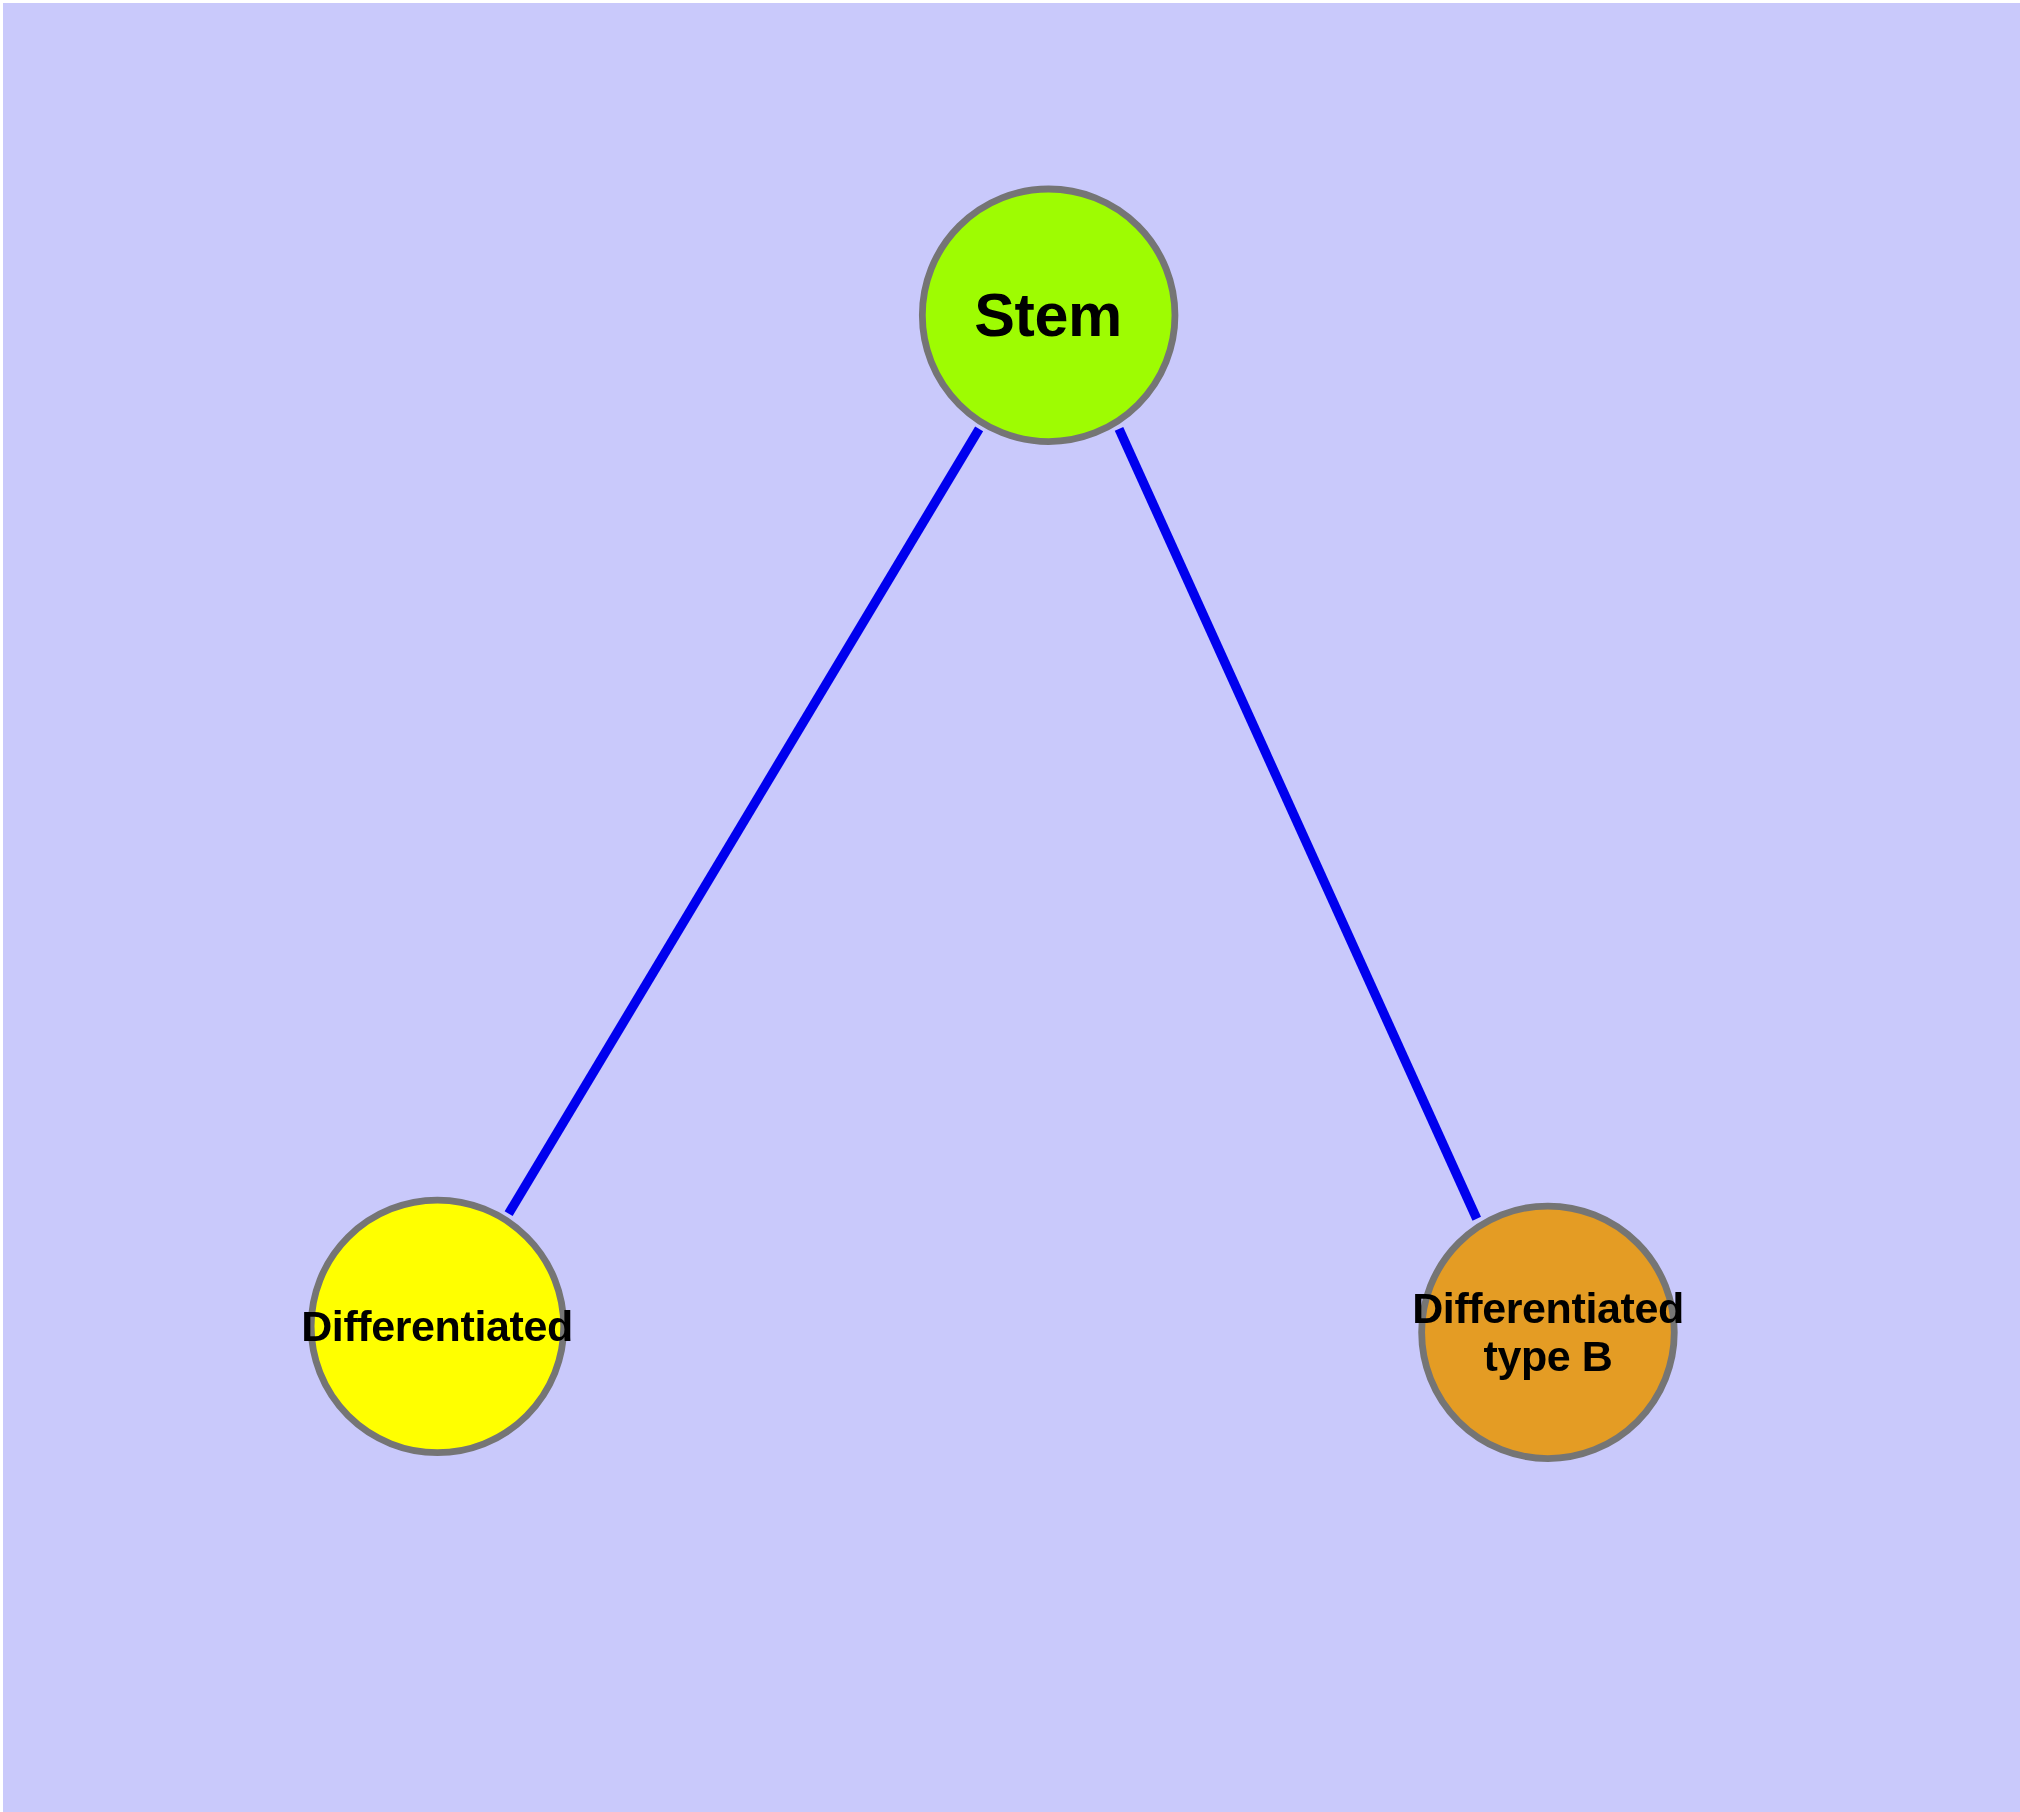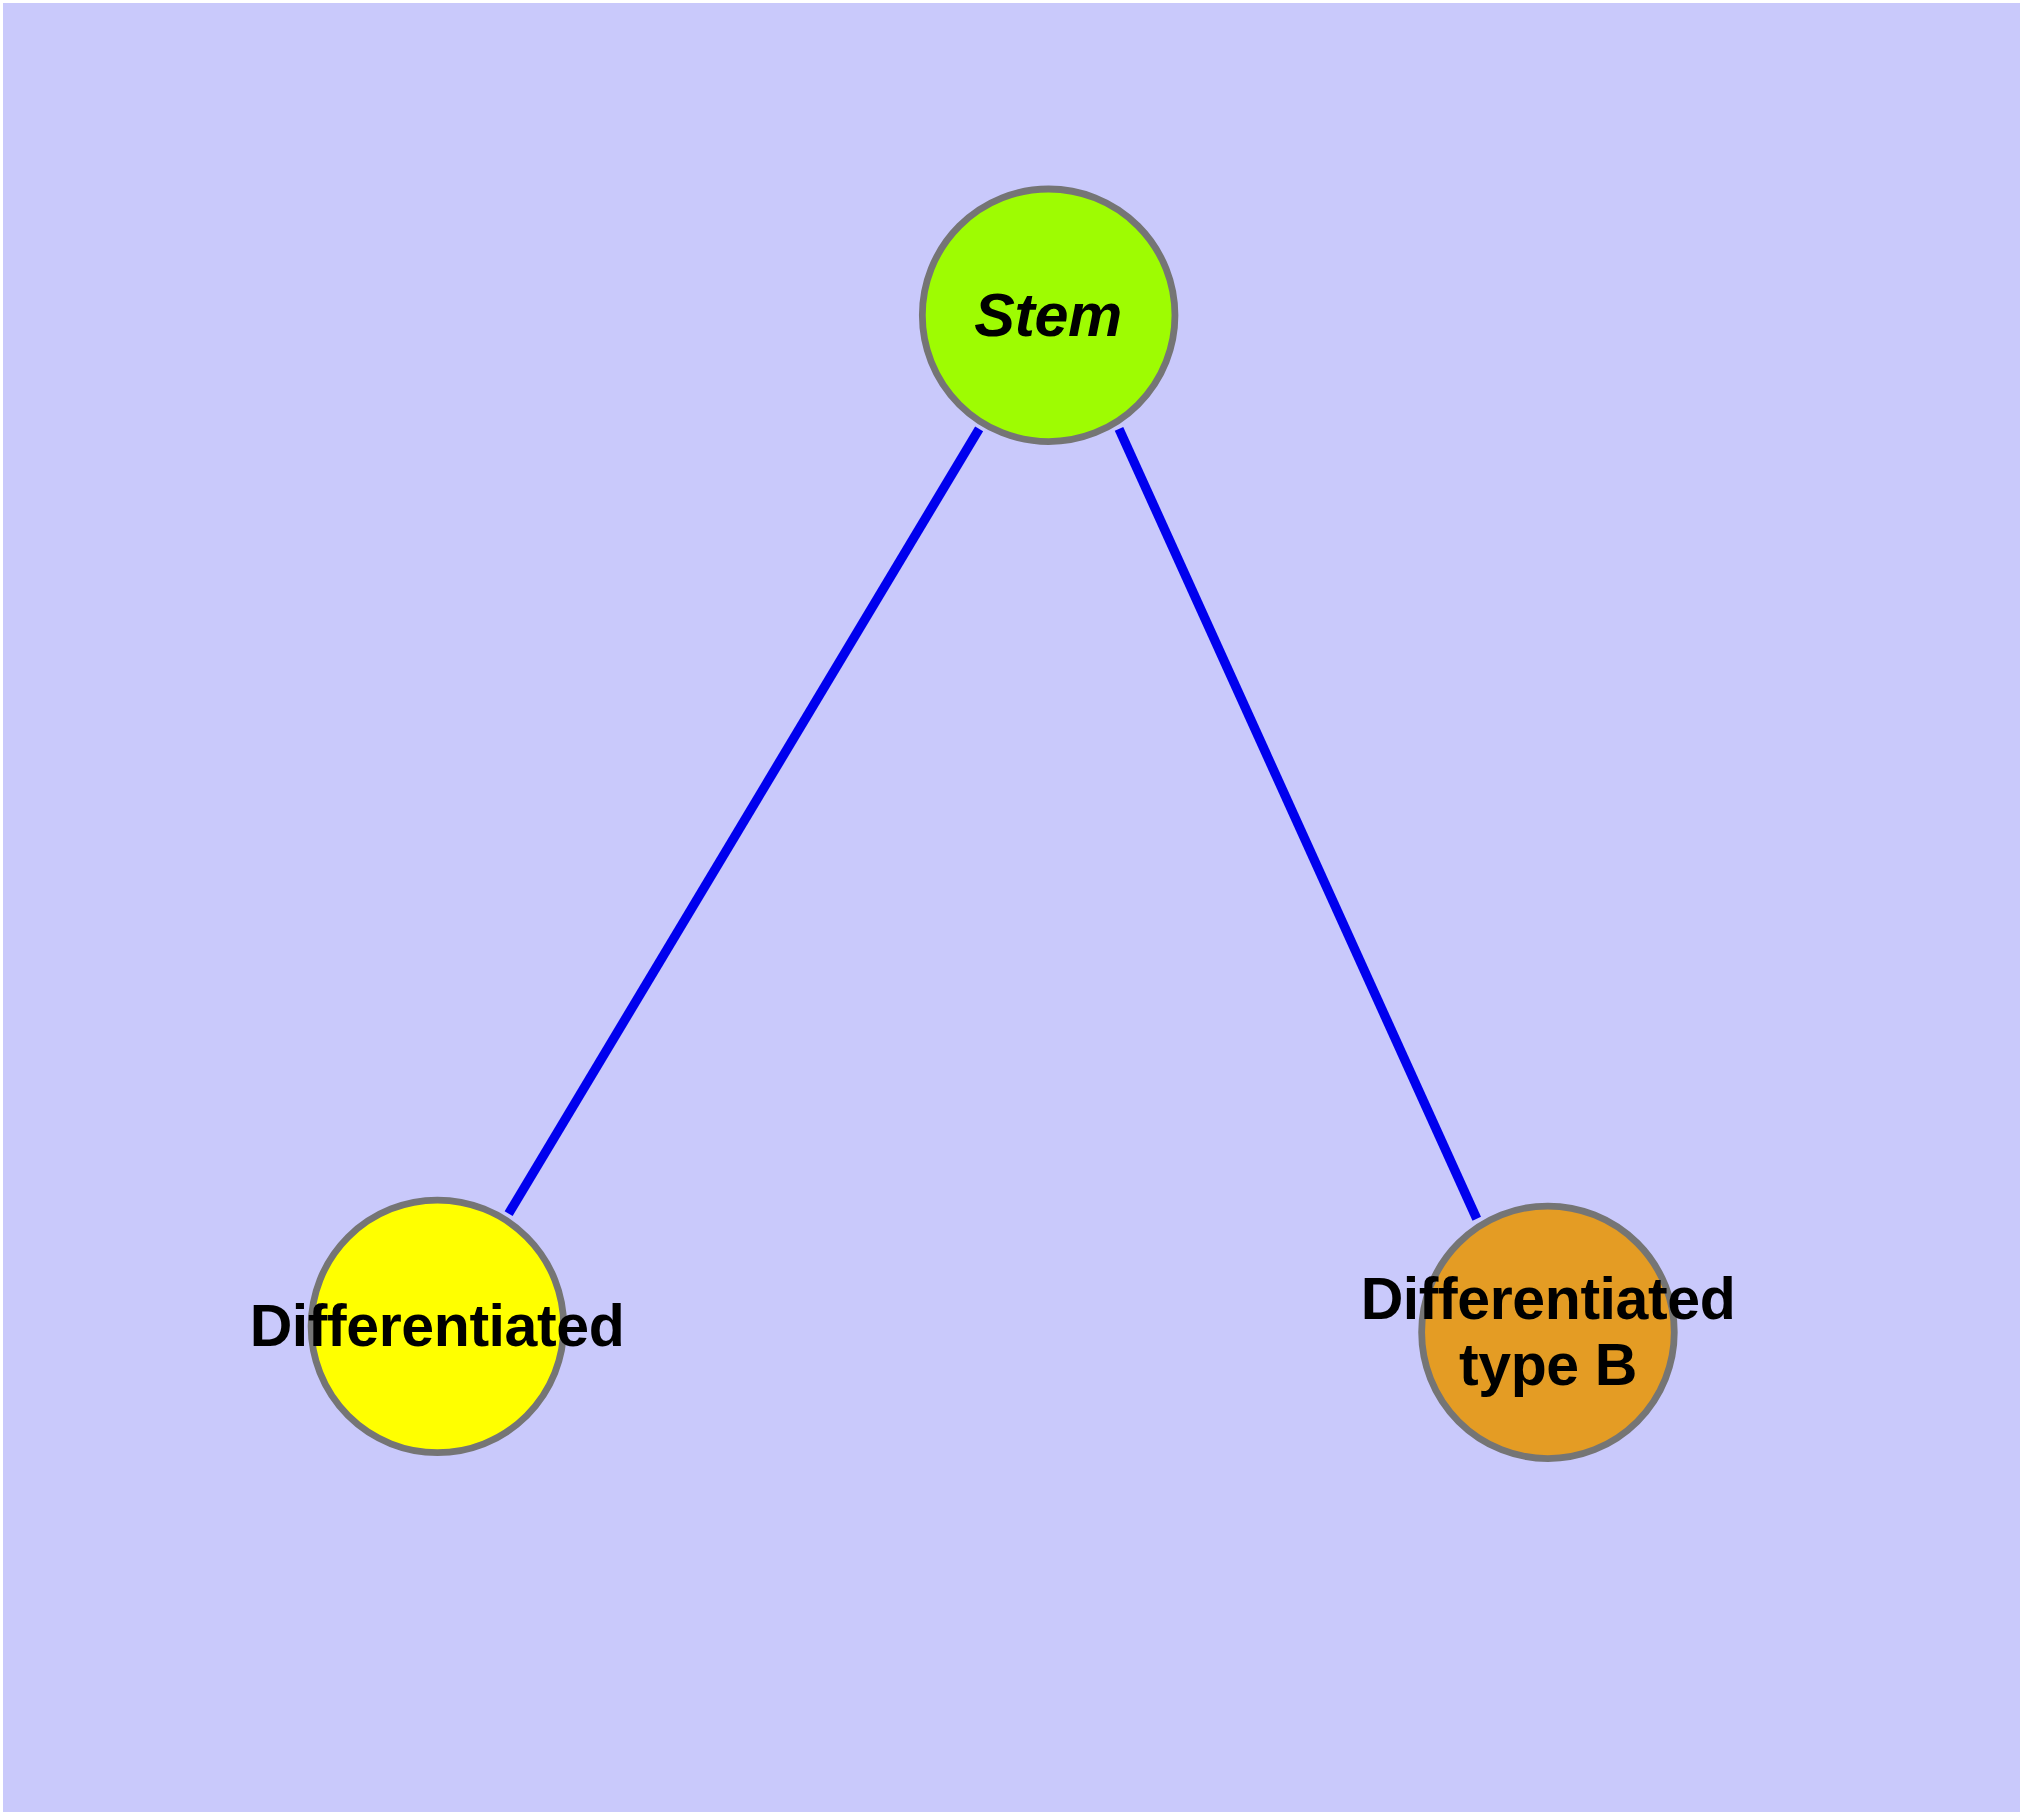--- a/index.html
+++ b/index.html
@@ -38,24 +38,23 @@
     font-family: "Liberation Sans", "DejaVu Sans", sans-serif;
     text-align: center;
     white-space: nowrap;
     line-height: 1.12;
     pointer-events: none;
     transform: translate(-50%, -50%);
   }
   .label-root {
     font-size: 61px;
     letter-spacing: -0.4px;
-    font-style: italic;
   }
   .label-leaf {
-    font-size: 59px;
+    font-size: 43px;
     letter-spacing: -0.4px;
     text-align: center;
   }
 </style>
 </head>
 <body>
 
 <div id="stage">
 
   <div id="canvas-bg"></div>

